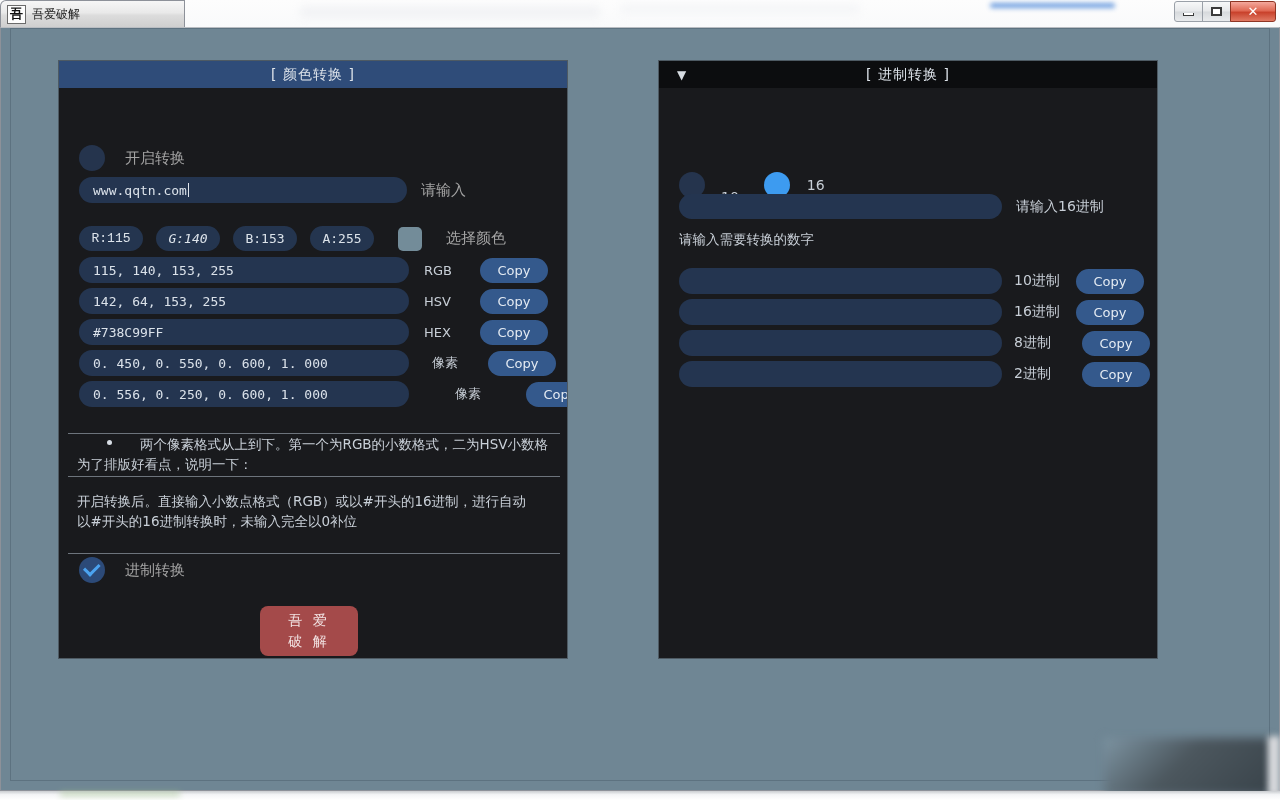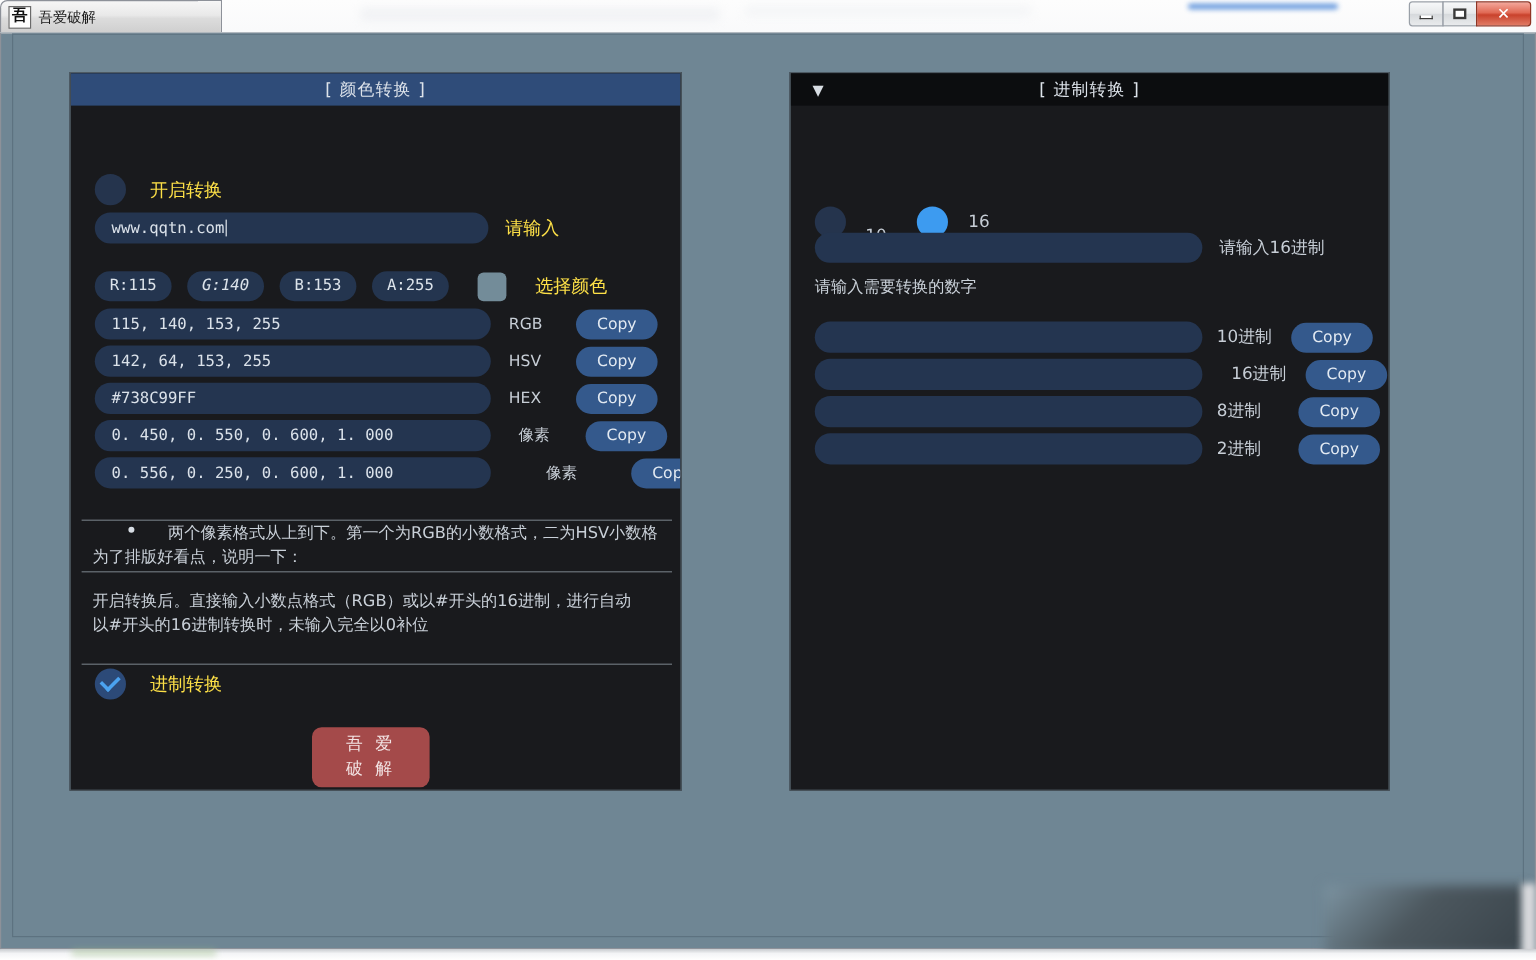--- a/index.html
+++ b/index.html
@@ -184,21 +184,21 @@
 
   .radio-dot {
     width: 26px; height: 26px;
     border-radius: 50%;
     background: #25344d;
     flex: 0 0 auto;
   }
   .radio-dot.on { background: #3d9bf0; }
 
   .label-cn {
-    color: #fde047;
+    color: #a3a3a3;
     font-size: 15px;
     font-family: "DejaVu Sans", sans-serif;
     white-space: nowrap;
   }
   .label-sm {
     color: #c7ced6;
     font-size: 13px;
     font-family: "DejaVu Sans", sans-serif;
     white-space: nowrap;
   }
@@ -366,21 +366,21 @@
 
         <div class="row" style="position:absolute; left:20px; top:89px; gap:14px;">
           <div class="txtbox" style="width:328px;">
             <span>www.qqtn.com</span>
               <span class="caret"></span>
           </div>
           <span class="label-cn">请输入</span>
         </div>
 
         <div class="row" style="position:absolute; left:20px; top:138px; gap:13px;">
-          <span class="pill" style="width:64px;">R:115</span>
+          <span class="pill" style="width:64px;font-family:Liberation Mono, monospace;">R:115</span>
           <span class="pill" style="width:64px;font-style:italic;">G:140</span>
           <span class="pill" style="width:64px;">B:153</span>
           <span class="pill" style="width:64px;">A:255</span>
           <span class="swatch" style="margin-left:11px;"></span>
           <span class="label-cn" style="margin-left:11px;">选择颜色</span>
         </div>
 
         <div class="row" style="position:absolute; left:20px; top:169px; gap:0;">
           <div class="txtbox" style="width:330px;">
             <span>115, 140, 153, 255</span>
@@ -485,21 +485,21 @@
             <span></span>
           </div>
           <span class="label-sm" style="width:62px; margin-left:12px; font-size:14px;">10进制</span>
           <span class="copy-btn">Copy</span>
         </div>
 
         <div class="row" style="position:absolute; left:20px; top:211px;">
           <div class="txtbox" style="width:323px;">
             <span></span>
           </div>
-          <span class="label-sm" style="width:62px; margin-left:24px; font-size:14px;">16进制</span>
+          <span class="label-sm" style="width:62px; margin-left:12px; font-size:14px;">16进制</span>
           <span class="copy-btn">Copy</span>
         </div>
 
         <div class="row" style="position:absolute; left:20px; top:242px;">
           <div class="txtbox" style="width:323px;">
             <span></span>
           </div>
           <span class="label-sm" style="width:62px; margin-left:12px; font-size:14px;">8进制</span>
           <span class="copy-btn" style="margin-left:6px;">Copy</span>
         </div>

